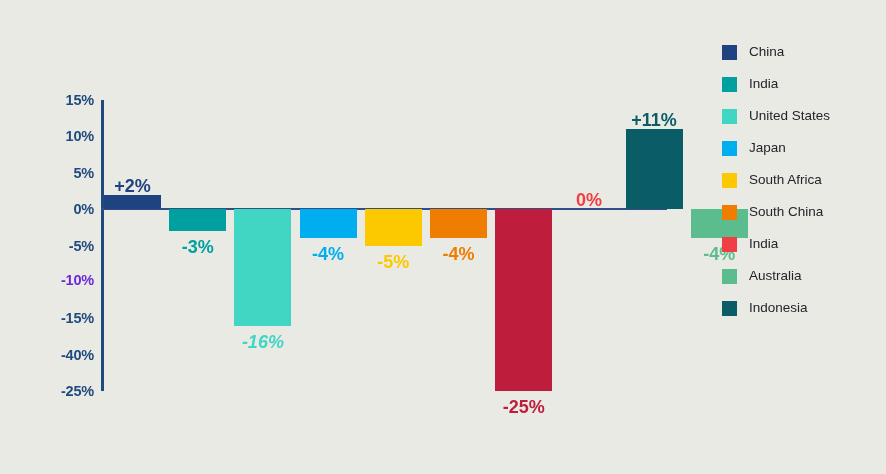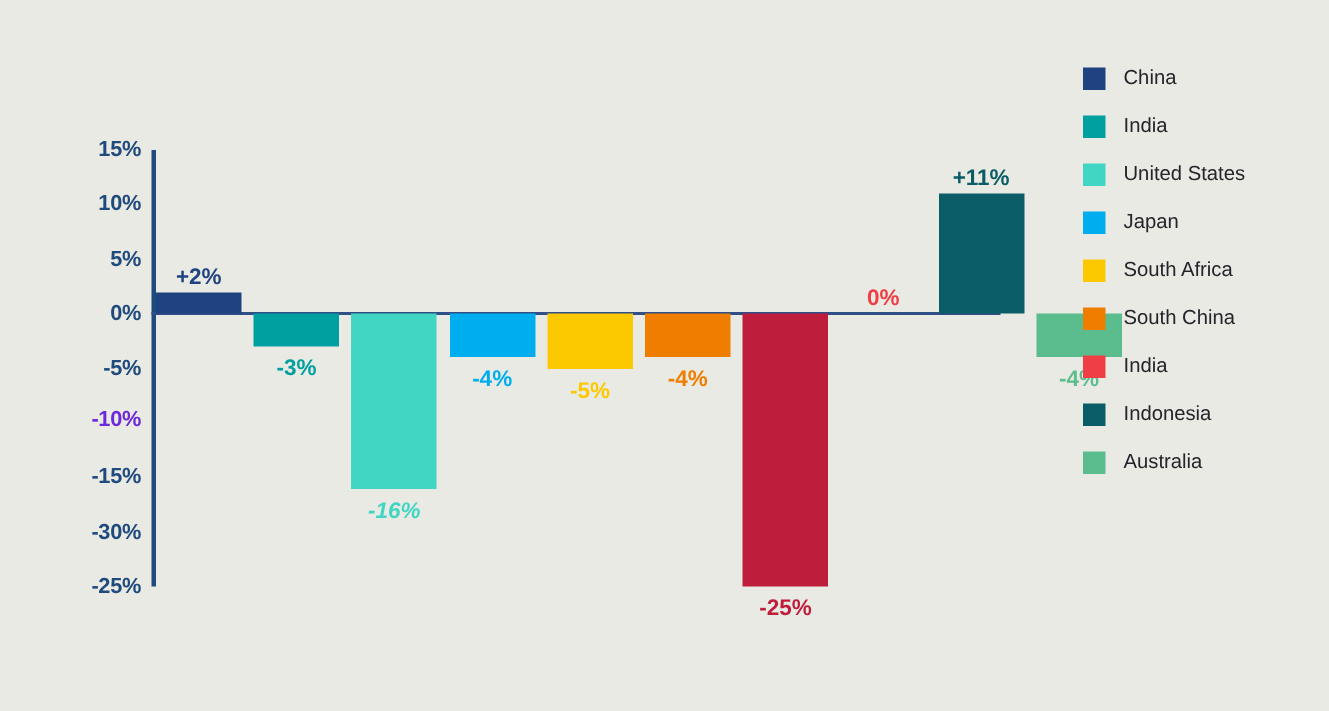--- a/index.html
+++ b/index.html
@@ -90,21 +90,21 @@
   .bar {
     position: absolute;
     left: 0;
     width: 100%;
   }
 
   .bar-label {
     position: absolute;
     left: 50%;
     transform: translateX(-50%);
-    font-size: 15px;
+    font-size: 18px;
     font-weight: bold;
     white-space: nowrap;
     line-height: 1;
   }
 
   
   #legend {
     position: absolute;
     left: 722px;
     top: 45px;
@@ -138,21 +138,21 @@
   <div id="chart-area">
 
     <div id="y-axis-labels">
       <div class="ytick" style="top: 93px; color: rgb(30, 74, 125);">15%</div>
       <div class="ytick" style="top: 129.375px; color: rgb(30, 74, 125);">10%</div>
       <div class="ytick" style="top: 165.75px; color: rgb(30, 74, 125);">5%</div>
       <div class="ytick" style="top: 202.125px; color: rgb(30, 74, 125);">0%</div>
       <div class="ytick" style="top: 238.5px; color: rgb(30, 74, 125);">-5%</div>
       <div class="ytick" style="top: 273px; color: #6d28d9;">-10%</div>
       <div class="ytick" style="top: 311.25px; color: rgb(30, 74, 125);">-15%</div>
-      <div class="ytick" style="top: 347.625px; color: rgb(30, 74, 125);">-30%</div>
+      <div class="ytick" style="top: 347.625px; color: rgb(30, 74, 125);">-40%</div>
       <div class="ytick" style="top: 384px; color: rgb(30, 74, 125);">-25%</div>
     </div>
 
     <div id="y-axis-line"></div>
     <div id="zero-baseline"></div>
 
     <div id="plot">
         <div class="bar-slot" style="left: 0px; width: 57px;">
           <div class="bar" style="background: rgb(31, 66, 129); height: 14.55px; top: 94.575px;"></div>
           <div class="bar-label" style="color: rgb(31, 66, 129); top: 76.575px;">+2%</div>
@@ -220,22 +220,22 @@
       </div>
       <div class="legend-item">
         <span class="legend-swatch" style="background: rgb(239, 125, 0);"></span>
         <span class="legend-label">South China</span>
       </div>
       <div class="legend-item">
         <span class="legend-swatch" style="background: rgb(239, 62, 69);"></span>
         <span class="legend-label">India</span>
       </div>
       <div class="legend-item">
+        <span class="legend-swatch" style="background: rgb(91, 189, 142);"></span>
+        <span class="legend-label">Australia</span>
+      </div>
+      <div class="legend-item">
         <span class="legend-swatch" style="background: rgb(10, 92, 102);"></span>
         <span class="legend-label">Indonesia</span>
       </div>
-      <div class="legend-item">
-        <span class="legend-swatch" style="background: rgb(91, 189, 142);"></span>
-        <span class="legend-label">Australia</span>
-      </div>
     </div>
 
 </div>
 
 </body></html>

